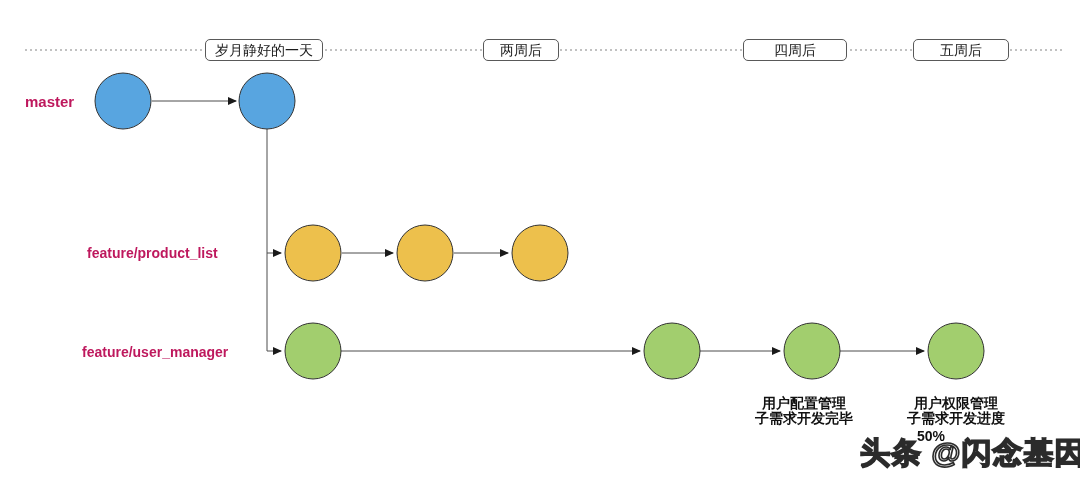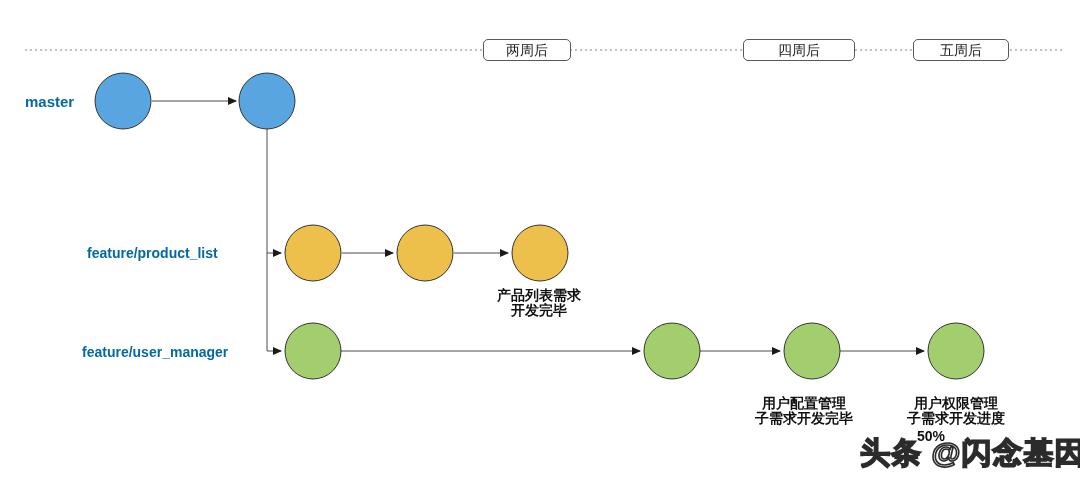--- a/index.html
+++ b/index.html
@@ -18,21 +18,21 @@
     background:#fff;
     border:1px solid #595959;
     border-radius:5px;
     font-size:14px;line-height:20px;
     color:#1a1a1a;
     text-align:center;
     z-index:2;
   }
   .branch-label{
     position:absolute;
-    font-size:14px;font-weight:bold;color:#0369a1;
+    font-size:14px;font-weight:bold;color:#be185d;
     line-height:16px;
     z-index:2;
     white-space:nowrap;
   }
   .annotation{
     position:absolute;
     transform:translateX(-50%);
     text-align:center;
     font-size:14px;font-weight:600;color:#111;
     line-height:15px;
@@ -92,32 +92,29 @@
     <circle cx="313" cy="253" r="28" stroke="#333" stroke-width="1" fill="#edc04c"></circle>
     <circle cx="425" cy="253" r="28" stroke="#333" stroke-width="1" fill="#edc04c"></circle>
     <circle cx="540" cy="253" r="28" stroke="#333" stroke-width="1" fill="#edc04c"></circle>
 
     <circle cx="313" cy="351" r="28" stroke="#333" stroke-width="1" fill="#a2ce6e"></circle>
     <circle cx="672" cy="351" r="28" stroke="#333" stroke-width="1" fill="#a2ce6e"></circle>
     <circle cx="812" cy="351" r="28" stroke="#333" stroke-width="1" fill="#a2ce6e"></circle>
     <circle cx="956" cy="351" r="28" stroke="#333" stroke-width="1" fill="#a2ce6e"></circle>
   </svg>
 
-  <div class="tl-box" style="left:483px;width:88px;">两周后</div>
-  <div class="tl-box" style="left:743px;width:112px;">四周后</div>
+  <div class="tl-box" style="left:205px;width:118px;">岁月静好的一天</div>
+  <div class="tl-box" style="left:483px;width:76px;">两周后</div>
+  <div class="tl-box" style="left:743px;width:104px;">四周后</div>
   <div class="tl-box" style="left:913px;width:96px;">五周后</div>
 
   <div class="branch-label" style="left:25px;top:94px;font-size:15px;">master</div>
   <div class="branch-label" style="left:82px;top:344px;">feature/user_manager</div>
   <div class="branch-label" style="left:87px;top:245px;">feature/product_list</div>
 
-  <div class="annotation" style="left:539px;top:288px;">
-    <div>产品列表需求</div>
-    <div>开发完毕</div>
-  </div>
 
   <div class="annotation" style="left:804px;top:396px;">
     <div>用户配置管理</div>
     <div>子需求开发完毕</div>
   </div>
 
   <div class="annotation" style="left:956px;top:396px;">
     <div>用户权限管理</div>
     <div>子需求开发进度</div>
   </div>

